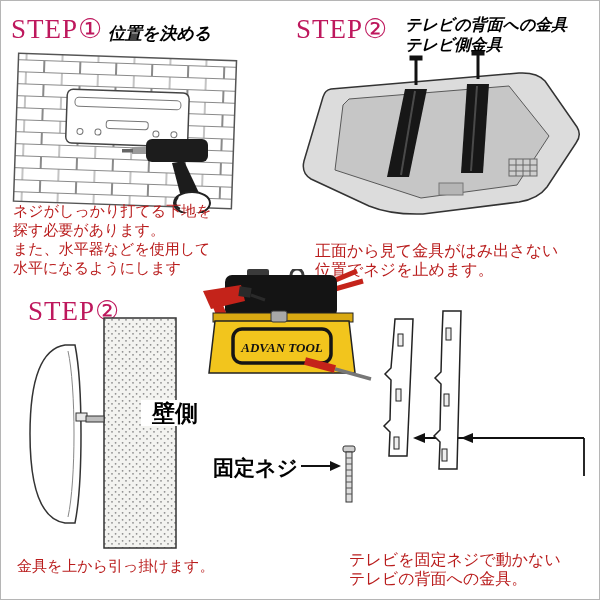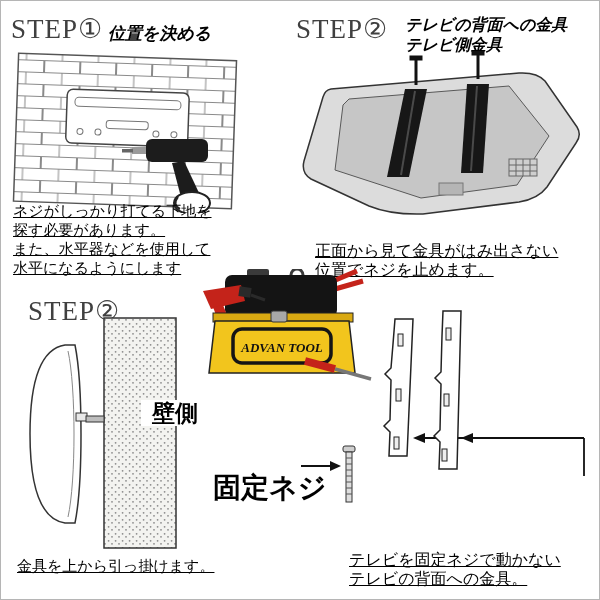--- a/index.html
+++ b/index.html
@@ -4,49 +4,49 @@
 <style>
   html,body{margin:0;padding:0;background:#fff;}
   #sheet{
     position:relative;width:600px;height:600px;background:#ffffff;
     border:1px solid #b5b5b5;box-sizing:border-box;overflow:hidden;
     font-family:"Liberation Sans",sans-serif;color:#111;
   }
   .illo{position:absolute;}
   .heading{
     position:absolute;font-family:"Liberation Serif",serif;
-    font-size:27px;color:#404040;letter-spacing:1px;white-space:nowrap;
+    font-size:27px;color:#be185d;letter-spacing:1px;white-space:nowrap;
   }
   .title{
     position:absolute;font-weight:bold;font-size:17px;color:#000;
     white-space:pre-line;line-height:21px;font-style:italic;
   }
   .note{
-    position:absolute;color:#000000;font-size:15px;line-height:19px;
-    white-space:pre-line;font-family:"Liberation Serif",serif;text-decoration:underline;
+    position:absolute;color:#b91c1c;font-size:15px;line-height:19px;
+    white-space:pre-line;font-family:"Liberation Serif",serif;
   }
   .biglabel{
     position:absolute;font-weight:bold;color:#000;background:#fff;
     white-space:nowrap;line-height:1.15;
   }
   #h1{left:10px;top:12px;}
   #t1{left:107px;top:22px;}
   #illo-wall{left:5px;top:50px;}
   #n1{left:12px;top:201px;}
   #h2{left:295px;top:12px;font-family:Liberation Serif, serif;}
   #t2{left:404px;top:14px;font-size:16px;line-height:20px;}
   #illo-tv{left:288px;top:50px;}
   #n2{left:314px;top:216px;font-size:16px;margin-top:24px;}
   #h3{left:27px;top:294px;}
   #illo-toolbox{left:200px;top:268px;}
   #illo-wallside{left:8px;top:314px;}
   #lbl-wall{left:140px;top:399px;font-size:23px;padding:0 11px;}
   #n3{left:16px;top:556px;}
   #illo-rails{left:300px;top:303px;}
-  #lbl-screw{left:212px;top:455px;font-size:28px;margin-top:16px;}
+  #lbl-screw{left:212px;top:455px;font-size:21px;}
   #lbl-bracket{left:452px;top:475px;font-size:22px;}
   #n4{left:348px;top:549px;font-size:16px;}
 </style>
 </head>
 <body>
 
 <div id="sheet">
 
   <div id="h1" class="heading">STEP①</div>
   <div id="t1" class="title">位置を決める</div>

